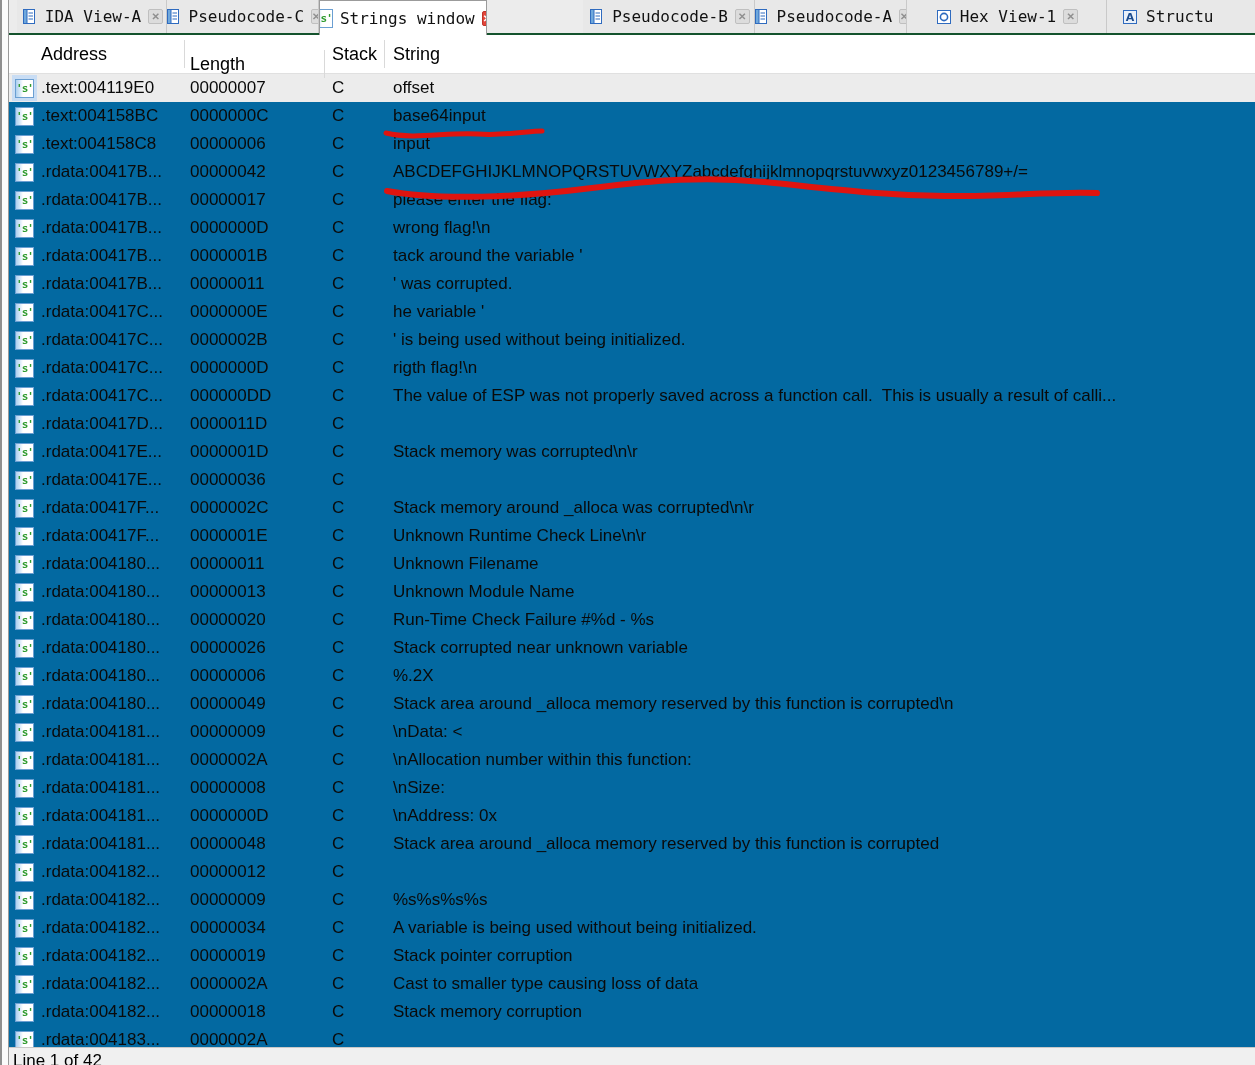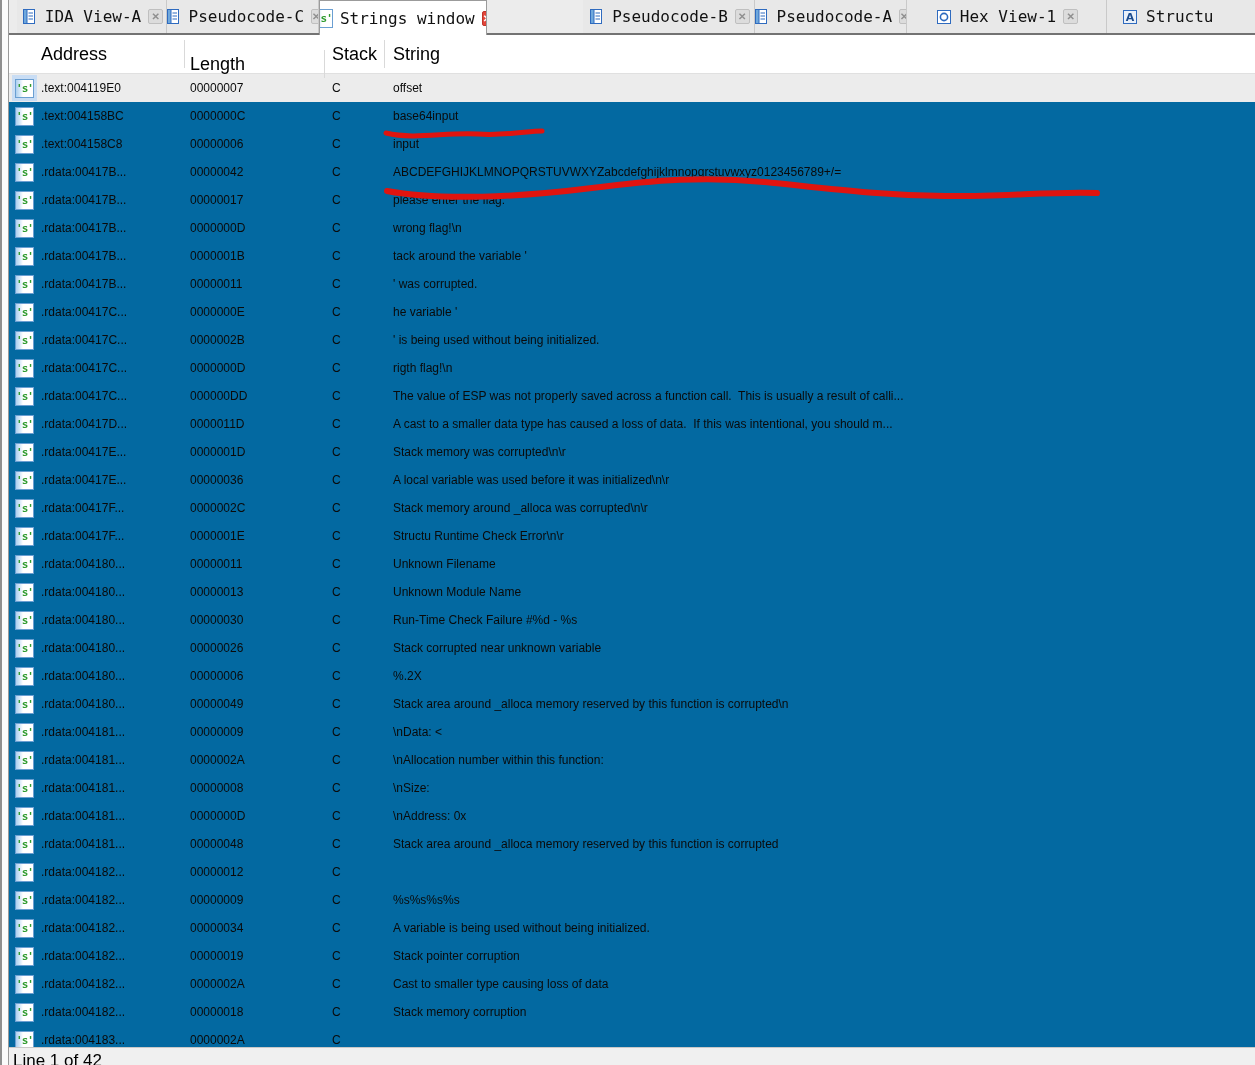--- a/index.html
+++ b/index.html
@@ -6,21 +6,21 @@
   html,body { width:1255px; height:1065px; overflow:hidden; background:#fff;
     font-family:"Liberation Sans", sans-serif; }
   #app { position:relative; width:1255px; height:1065px; }
 
   
   .left-strip { position:absolute; left:0; top:0; width:9px; height:1065px;
     background:#fbfbfb; border-left:2px solid #8f8f8f; border-right:1px solid #9a9a9a; }
 
   
   .tabbar { position:absolute; left:9px; top:0; width:1246px; height:35px;
-    background:#ececec; border-bottom:2px solid #737373; display:flex; align-items:stretch; }
+    background:#ececec; border-bottom:2px solid #14532d; display:flex; align-items:stretch; }
   .tab { display:flex; align-items:center; justify-content:center; gap:7px;
     background:#e8e8e8; border-right:1px solid #c9c9c9; font-family:"DejaVu Sans Mono", monospace;
     font-size:16px; color:#111; white-space:nowrap; overflow:hidden; cursor:default; }
   .tab:first-of-type { border-left:1px solid #c9c9c9; }
   .tab.active { background:#fff; border:1px solid #9b9b9b; border-bottom:none;
     margin-bottom:-2px; z-index:2; }
   .tab-lead { width:8px; background:#ececec; }
   .tab-gap { width:96px; background:#ececec; }
   .t1{width:150px}.t2{width:152px}.t3{width:168px}.t4{width:172px}.t5{width:152px}.t6{width:200px}
   .t7{flex:1; justify-content:flex-start; padding-left:14px; border-right:none;}
@@ -43,21 +43,21 @@
   .gh { display:flex; height:39px; align-items:center; background:#fff;
     border-bottom:1px solid #e0e0e0; font-size:18px; color:#000; }
   .gh .hc { height:28px; line-height:28px; border-right:1px solid #d9d9d9; }
   .gh .hc:last-child { border-right:none; }
   .h-addr { width:176px; padding-left:32px; }
   .h-len  { width:140px; padding-left:5px;margin-top:20px; }
   .h-type { width:60px;  padding-left:7px; }
   .h-str  { flex:1;      padding-left:8px; }
 
   .rows { }
-  .row { display:flex; height:28px; align-items:center; font-size:12px; color:#0a0a0a; }
+  .row { display:flex; height:28px; align-items:center; font-size:17px; color:#0a0a0a; }
   .row.selected { background:#ececec; }
   .c-addr { width:176px; display:flex; align-items:center; padding-left:3px; overflow:hidden; }
   .icon-pad { display:inline-flex; align-items:center; justify-content:center;
     width:25px; height:26px; flex:none; margin-right:4px; }
   .row.selected .icon-pad { background:#c9ddf4; }
   .c-len  { width:140px; padding-left:5px; }
   .c-type { width:60px;  padding-left:7px; }
   .c-str  { flex:1; padding-left:8px; white-space:pre; overflow:hidden; }
 
   
@@ -307,21 +307,20 @@
 
   <div class="row">
     <span class="c-addr">
       <span class="icon-pad">
               <span class="sicon"></span>
             </span>
       <span class="addr-text">.rdata:00417D...</span>
     </span>
     <span class="c-len">0000011D</span>
     <span class="c-type">C</span>
-    <span class="c-str">A cast to a smaller data type has caused a loss of data.  If this was intentional, you should m...</span>
   </div>
 
   <div class="row">
     <span class="c-addr">
       <span class="icon-pad">
               <span class="sicon"></span>
             </span>
       <span class="addr-text">.rdata:00417E...</span>
     </span>
     <span class="c-len">0000001D</span>
@@ -331,21 +330,20 @@
 
   <div class="row">
     <span class="c-addr">
       <span class="icon-pad">
               <span class="sicon"></span>
             </span>
       <span class="addr-text">.rdata:00417E...</span>
     </span>
     <span class="c-len">00000036</span>
     <span class="c-type">C</span>
-    <span class="c-str">A local variable was used before it was initialized\n\r</span>
   </div>
 
   <div class="row">
     <span class="c-addr">
       <span class="icon-pad">
               <span class="sicon"></span>
             </span>
       <span class="addr-text">.rdata:00417F...</span>
     </span>
     <span class="c-len">0000002C</span>
@@ -355,21 +353,21 @@
 
   <div class="row">
     <span class="c-addr">
       <span class="icon-pad">
               <span class="sicon"></span>
             </span>
       <span class="addr-text">.rdata:00417F...</span>
     </span>
     <span class="c-len">0000001E</span>
     <span class="c-type">C</span>
-    <span class="c-str">Structu Runtime Check Error\n\r</span>
+    <span class="c-str">Unknown Runtime Check Line\n\r</span>
   </div>
 
   <div class="row">
     <span class="c-addr">
       <span class="icon-pad">
               <span class="sicon"></span>
             </span>
       <span class="addr-text">.rdata:004180...</span>
     </span>
     <span class="c-len">00000011</span>
@@ -389,21 +387,21 @@
     <span class="c-str">Unknown Module Name</span>
   </div>
 
   <div class="row">
     <span class="c-addr">
       <span class="icon-pad">
               <span class="sicon"></span>
             </span>
       <span class="addr-text">.rdata:004180...</span>
     </span>
-    <span class="c-len">00000030</span>
+    <span class="c-len">00000020</span>
     <span class="c-type">C</span>
     <span class="c-str">Run-Time Check Failure #%d - %s</span>
   </div>
 
   <div class="row">
     <span class="c-addr">
       <span class="icon-pad">
               <span class="sicon"></span>
             </span>
       <span class="addr-text">.rdata:004180...</span>

